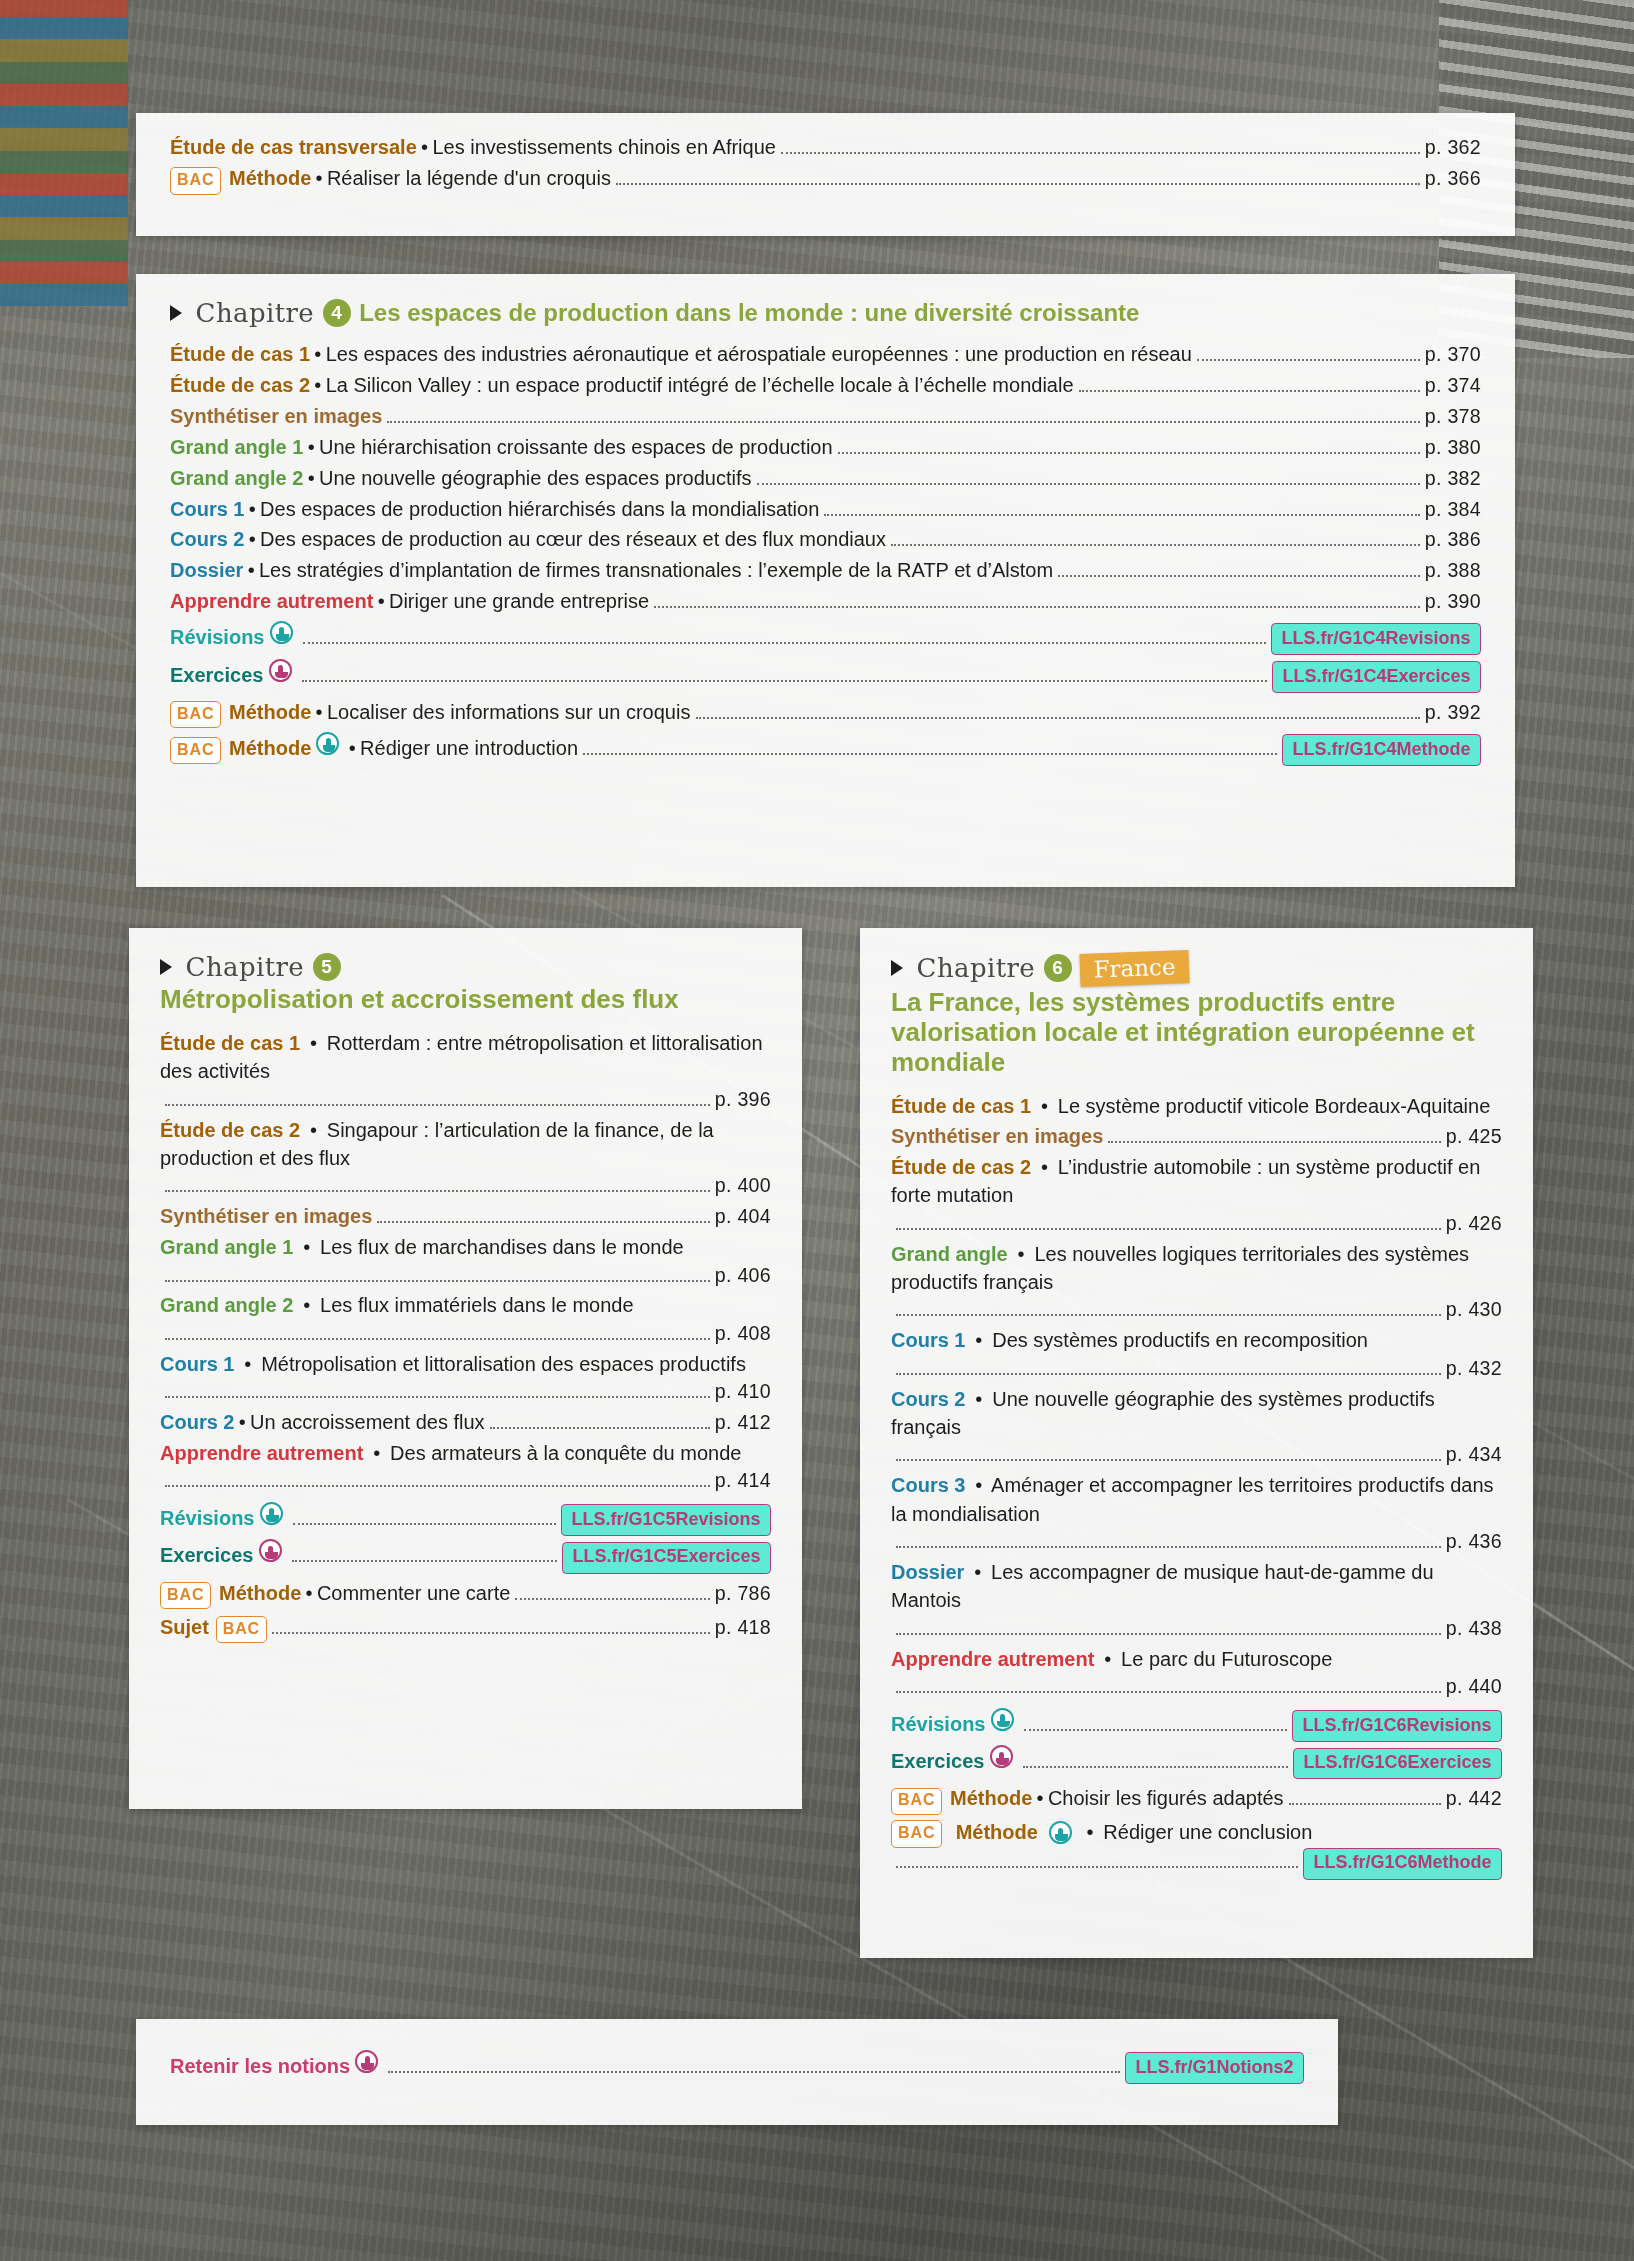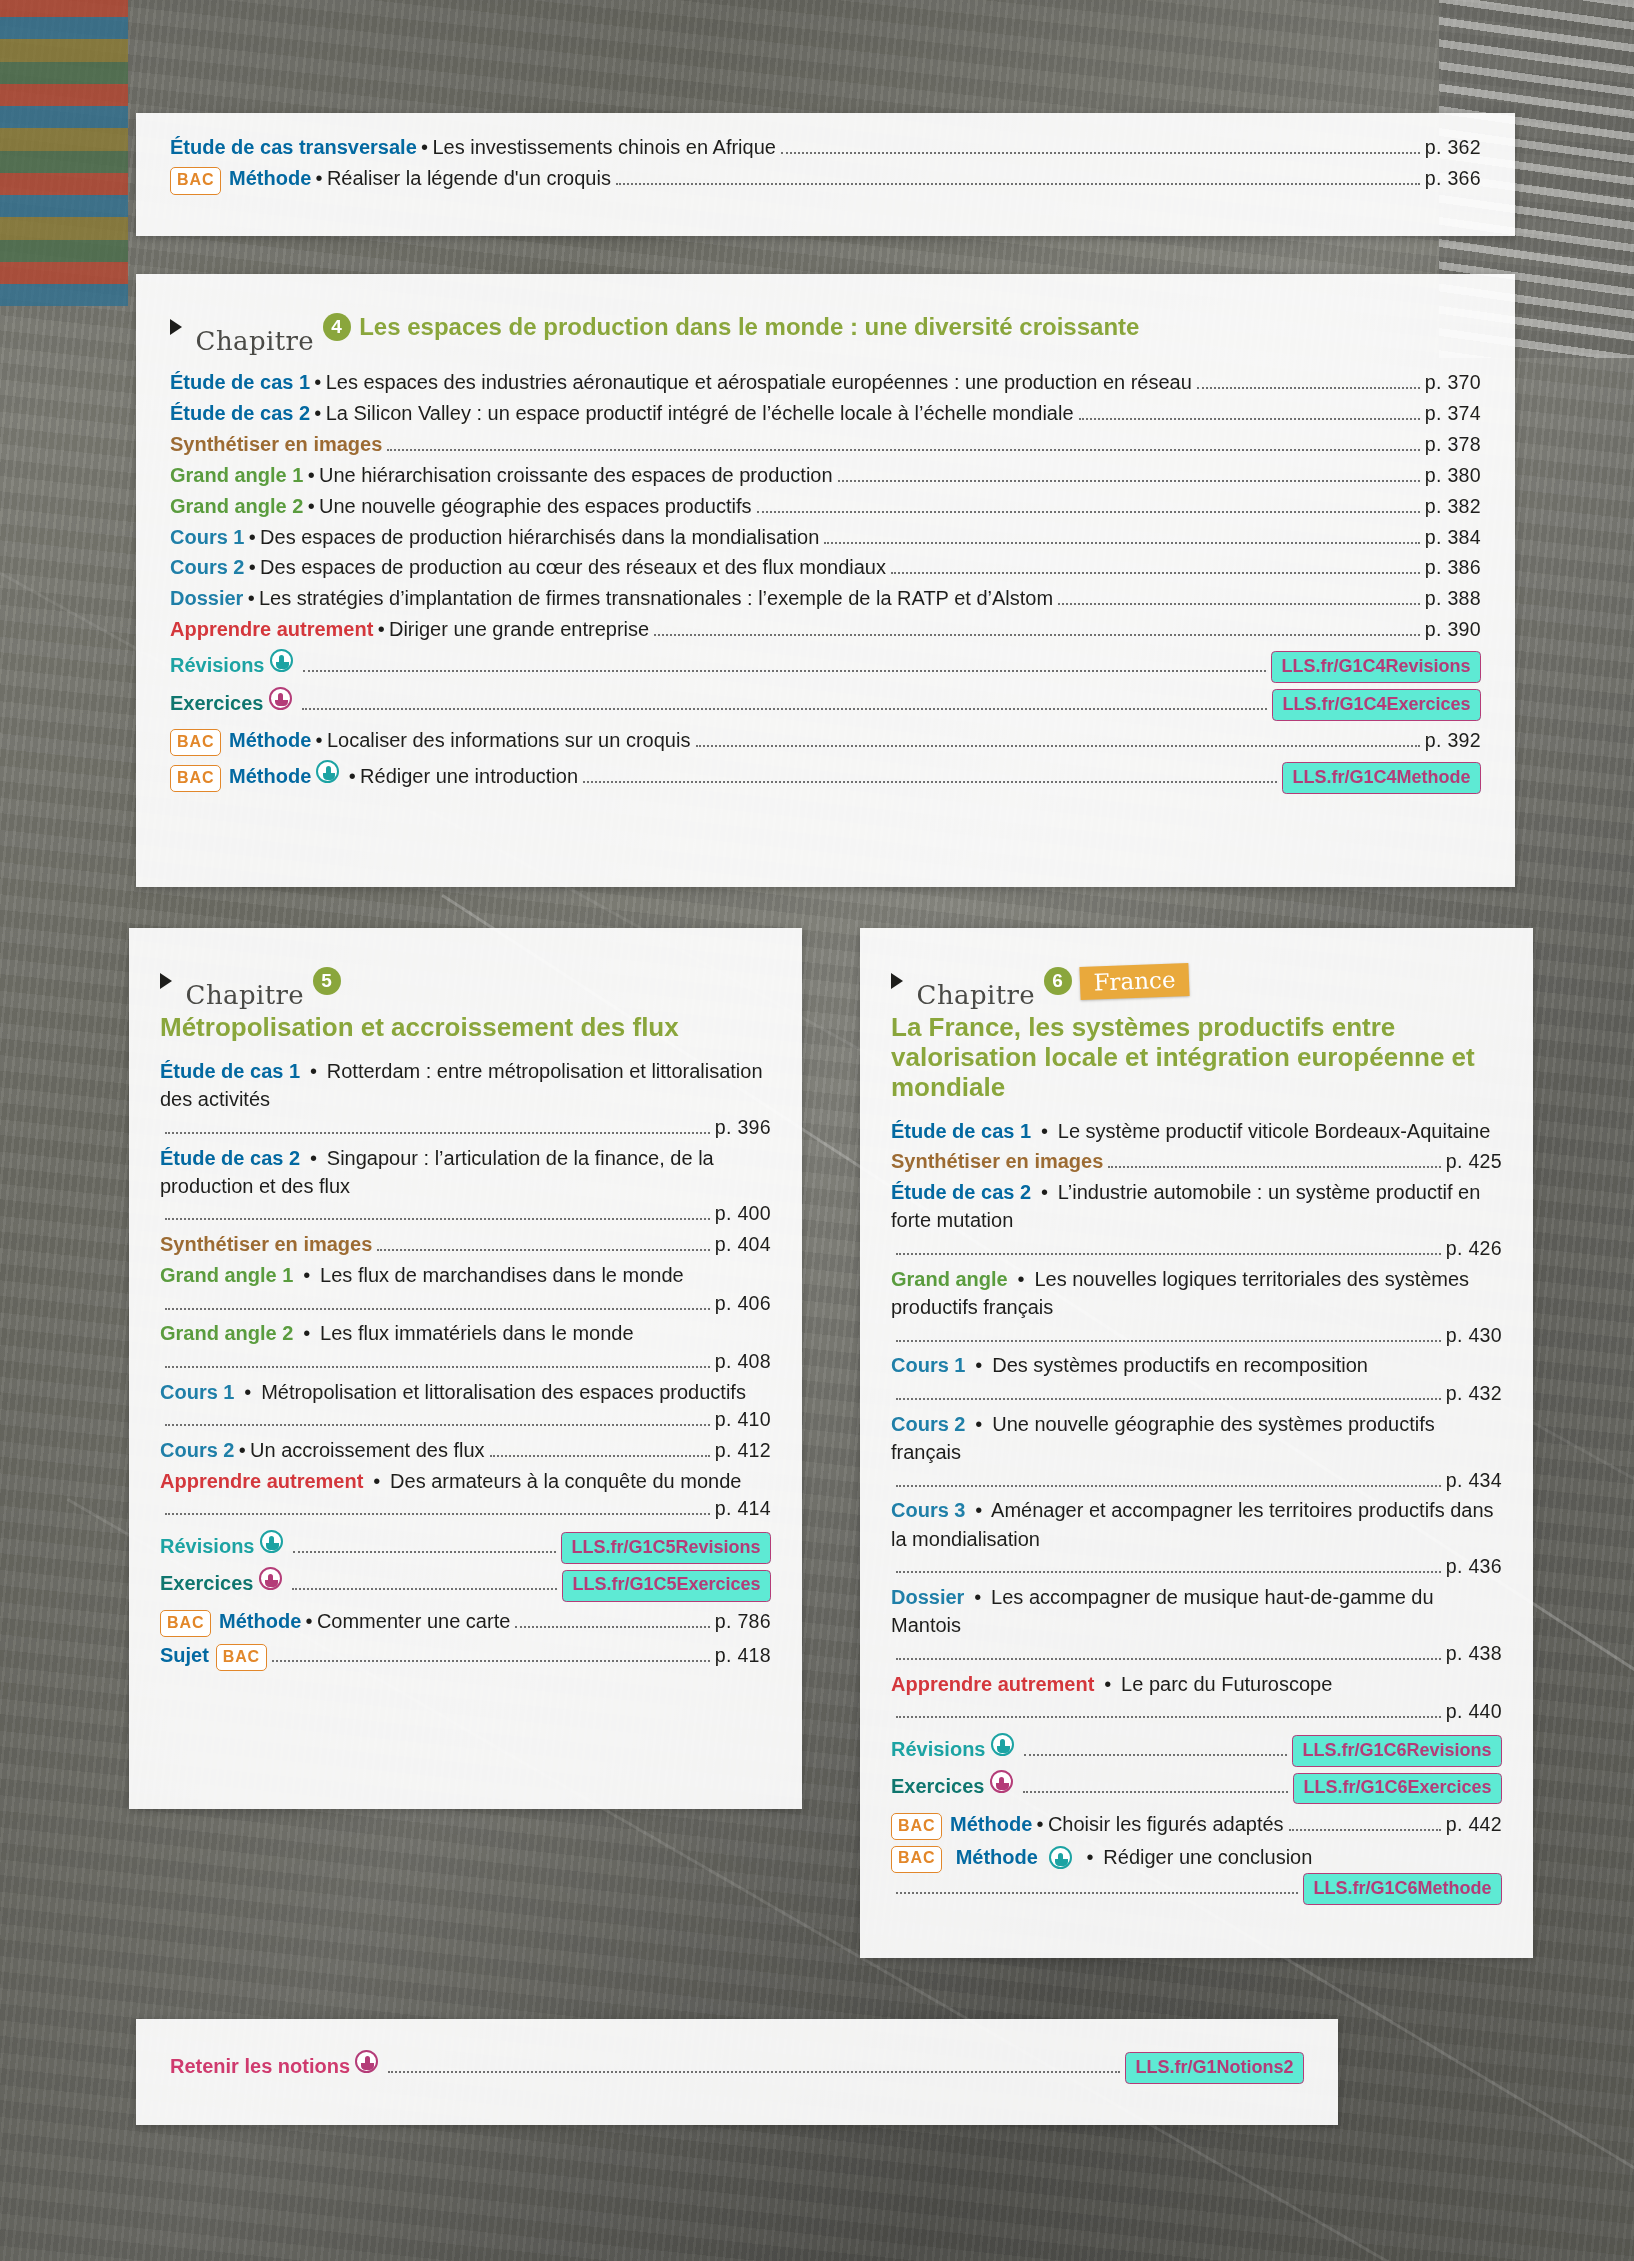--- a/index.html
+++ b/index.html
@@ -58,21 +58,21 @@
     line-height:1.42; margin:0 0 2.1px 0; white-space:nowrap;
   }
   .row.wrap { white-space:normal; display:block; }
   .lbl { font-weight:bold; flex:none; }
   .sep { margin:0 4.3px; color:#1d1d1b; font-weight:normal;}
   .txt { flex:none; }
   .dots { flex:1 1 auto; border-bottom:2.1px dotted #6f6f6f; margin:0 5.1px 4.3px 5.1px; min-width:10.2px; height:0.9px; }
   .pg { flex:none; font-size:19.6px; color:#1d1d1b; letter-spacing:0.3px; }
 
   
-  .c-orange  { color:#0369a1;text-align:right; }
+  .c-orange  { color:#a16207;text-align:right; }
   .c-green   { color:#5a9c3e; }
   .c-blue    { color:#1f7fa8; }
   .c-teal    { color:#1ca3a3; }
   .c-purple  { color:#0f766e; }
   .c-pink    { color:#cf3a6e; }
   .c-red     { color:#d4373c; }
   .c-brown   { color:#9c6b33; }
 
   
   .bac {
@@ -90,21 +90,21 @@
     border-radius:4.3px; background:#5eead4; white-space:nowrap;
   }
 
   
   .chap-head { display:flex; align-items:center; gap:8.5px; margin-bottom:12px; }
   .tri {
     width:0;height:0;border-left:12.8px solid #1d1d1b;
     border-top:8.5px solid transparent;border-bottom:8.5px solid transparent;
     margin-right:5.1px;
   }
-  .chap-word { font-size:26px; color:#4a4a46; font-family:"DejaVu Serif", serif; letter-spacing:0.4px;margin-top:28px;}
+  .chap-word { font-size:26px; color:#4a4a46; font-family:"DejaVu Serif", serif; letter-spacing:0.4px;}
   .chap-num {
     display:inline-flex;align-items:center;justify-content:center;
     width:28px;height:28px;border-radius:50%;background:#8aa63c;color:#fff;
     font-weight:bold;font-size:19px;
   }
   .chap-title {
     font-size:24px;font-weight:bold;color:#8aa63c;
   }
   .chap-title-block {
     font-size:26px;font-weight:bold;color:#8aa63c;line-height:1.15;margin:3.4px 0 13.6px 0;

